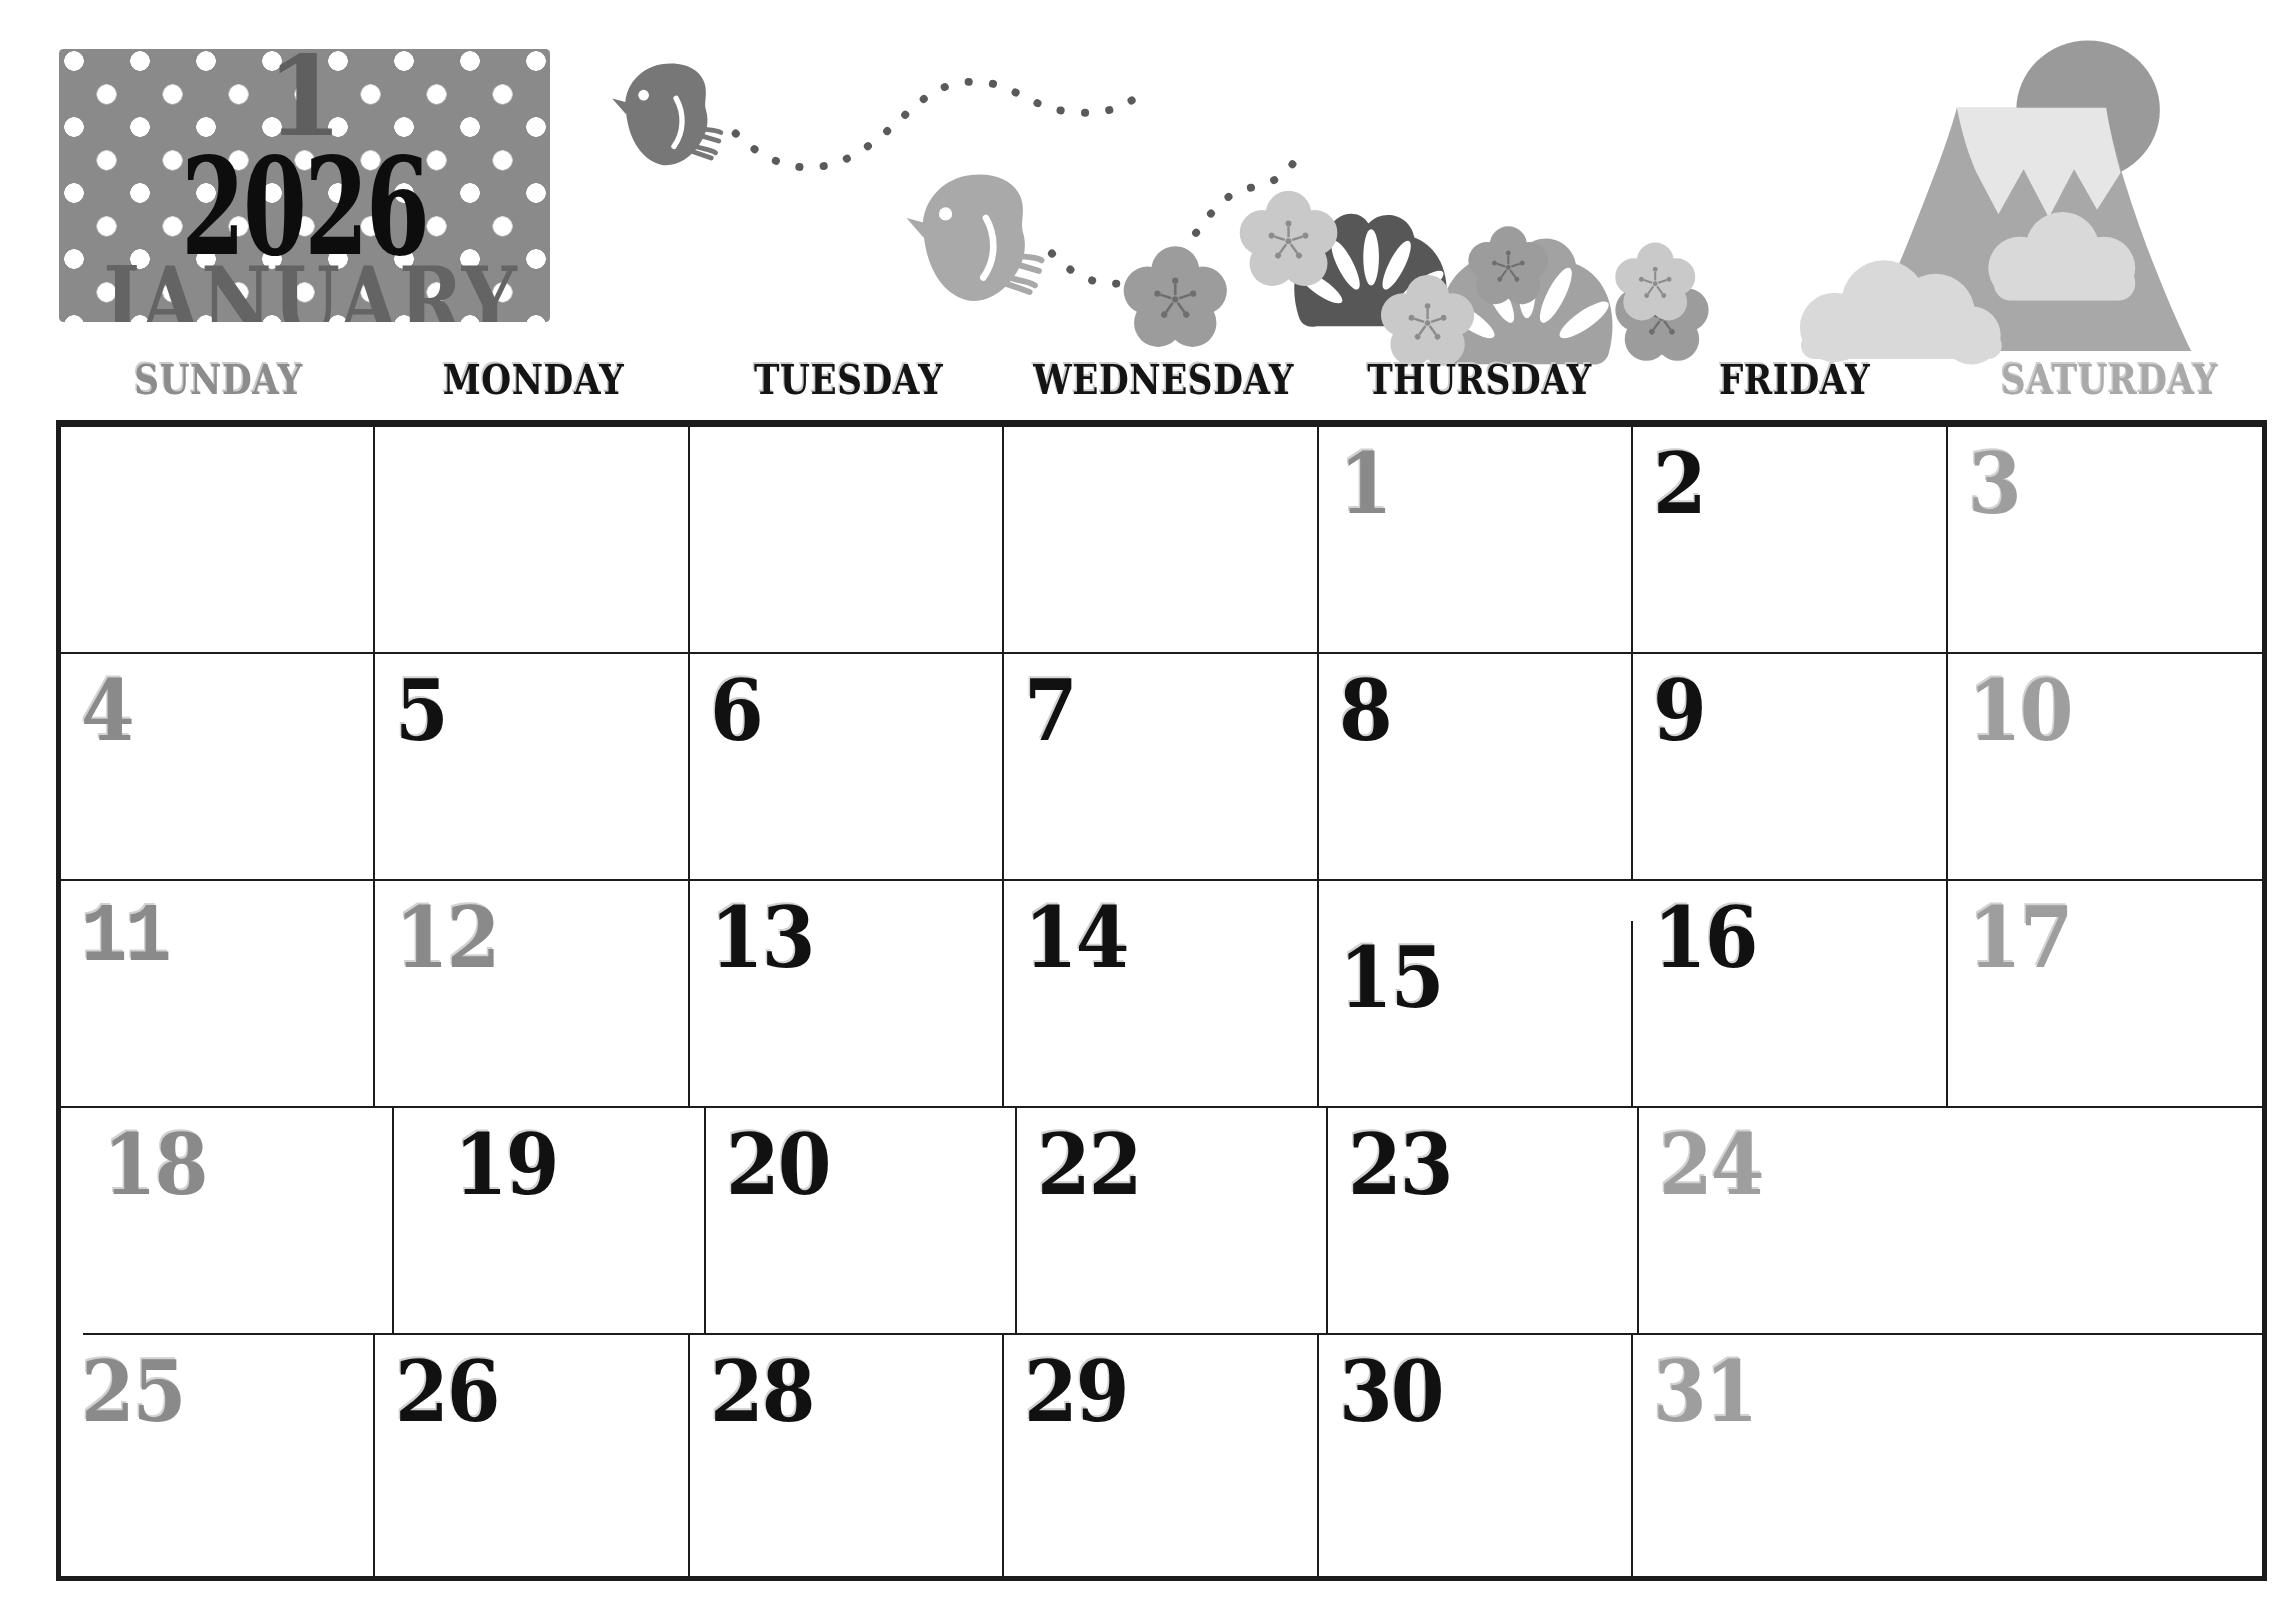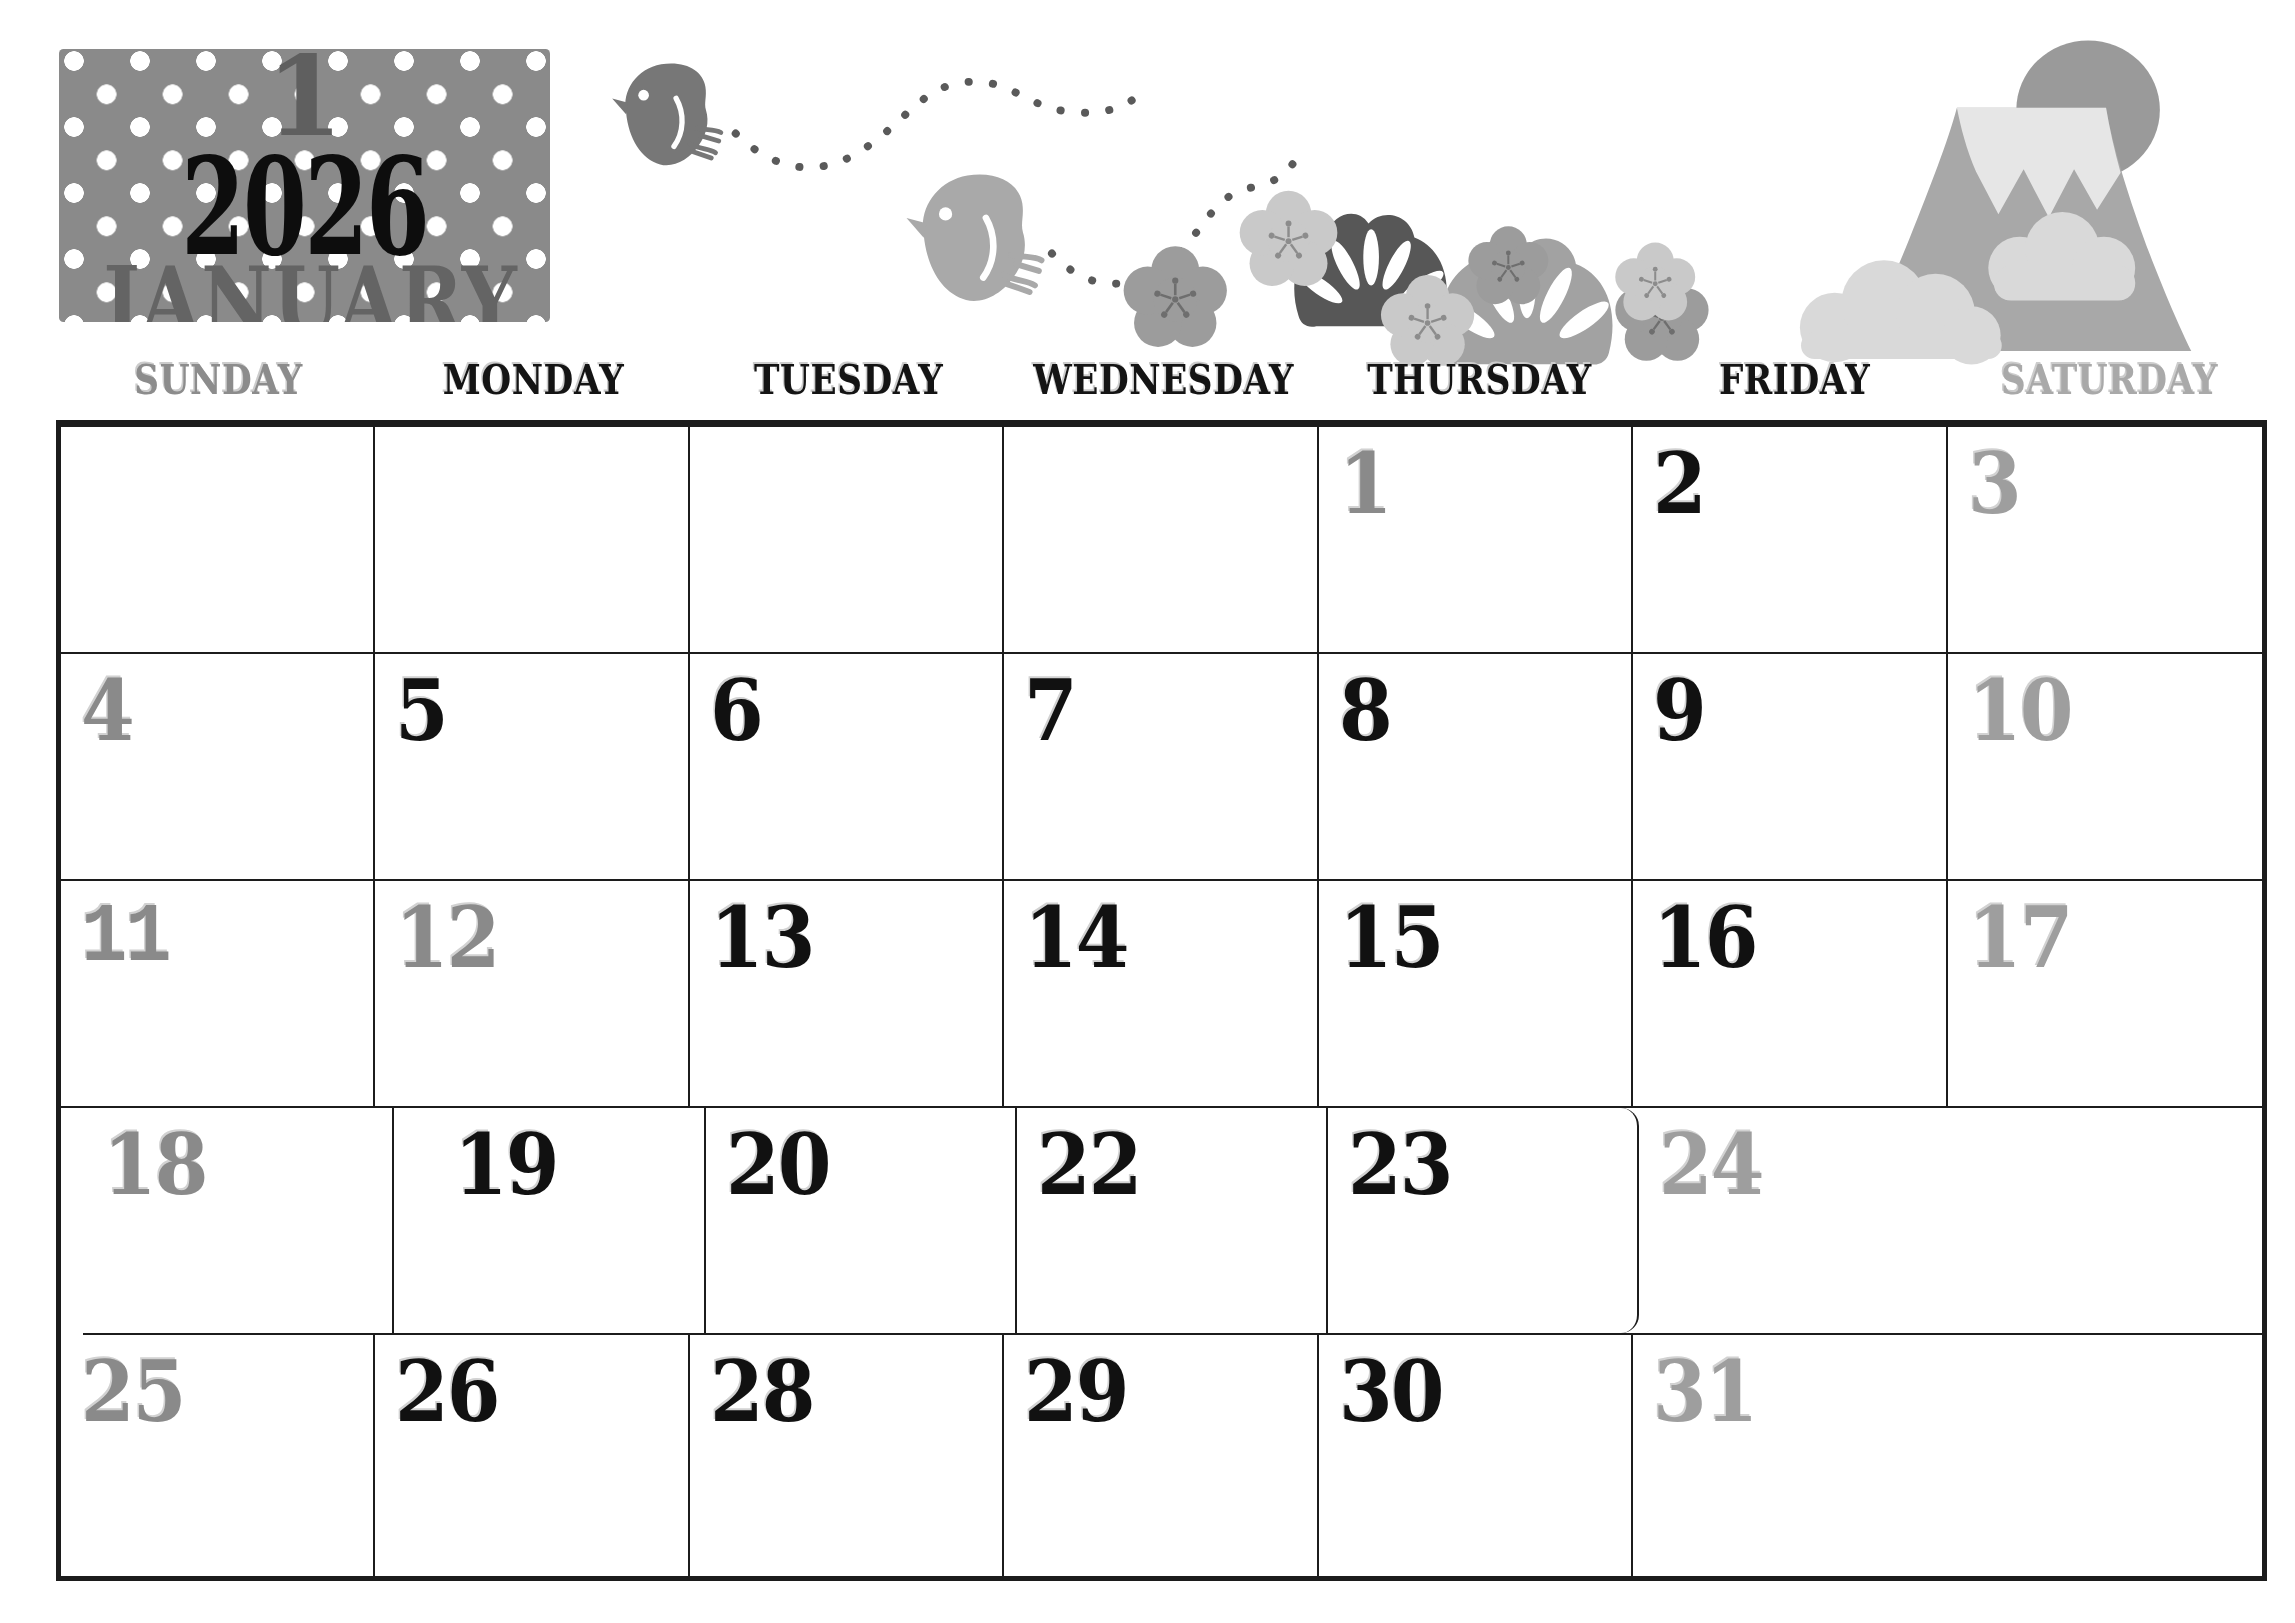--- a/index.html
+++ b/index.html
@@ -186,30 +186,30 @@
         <div class="cell" style="border-right: 2.8px solid rgb(28, 28, 28);"><span class="daynum" style="color: rgb(17, 17, 17);">7</span></div>
         <div class="cell" style="border-right: 2.8px solid rgb(28, 28, 28);"><span class="daynum" style="color: rgb(17, 17, 17);">8</span></div>
         <div class="cell" style="border-right: 2.8px solid rgb(28, 28, 28);"><span class="daynum" style="color: rgb(17, 17, 17);">9</span></div>
         <div class="cell"><span class="daynum" style="color: rgb(158, 158, 158);">10</span></div>
       </div>
       <div class="week" style="border-bottom: 2.8px solid rgb(28, 28, 28);">
         <div class="cell" style="border-right: 2.8px solid rgb(28, 28, 28); font-family: Liberation Mono, monospace;"><span class="daynum" style="color: rgb(138, 138, 138);">11</span></div>
         <div class="cell" style="border-right: 2.8px solid rgb(28, 28, 28);"><span class="daynum" style="color: rgb(138, 138, 138);">12</span></div>
         <div class="cell" style="border-right: 2.8px solid rgb(28, 28, 28);"><span class="daynum" style="color: rgb(17, 17, 17);">13</span></div>
         <div class="cell" style="border-right: 2.8px solid rgb(28, 28, 28);"><span class="daynum" style="color: rgb(17, 17, 17);">14</span></div>
-        <div class="cell" style="border-right: 2.8px solid rgb(28, 28, 28);"><span class="daynum" style="color: rgb(17, 17, 17);">15</span></div>
+        <div class="cell" style="border-right: 2.8px solid rgb(28, 28, 28); margin-top: 40px;"><span class="daynum" style="color: rgb(17, 17, 17);">15</span></div>
         <div class="cell" style="border-right: 2.8px solid rgb(28, 28, 28);"><span class="daynum" style="color: rgb(17, 17, 17);">16</span></div>
         <div class="cell"><span class="daynum" style="color: rgb(158, 158, 158);">17</span></div>
       </div>
       <div class="week" style="border-bottom: 2.8px solid rgb(28, 28, 28); margin-left: 22px;">
         <div class="cell" style="border-right: 2.8px solid rgb(28, 28, 28);"><span class="daynum" style="color: rgb(138, 138, 138);">18</span></div>
         <div class="cell" style="border-right: 2.8px solid rgb(28, 28, 28); padding-left: 40px;"><span class="daynum" style="color: rgb(17, 17, 17);">19</span></div>
         <div class="cell" style="border-right: 2.8px solid rgb(28, 28, 28);"><span class="daynum" style="color: rgb(17, 17, 17);">20</span></div>
         <div class="cell" style="border-right: 2.8px solid rgb(28, 28, 28);"><span class="daynum" style="color: rgb(17, 17, 17);">22</span></div>
-        <div class="cell" style="border-right: 2.8px solid rgb(28, 28, 28); border-radius: 18px;"><span class="daynum" style="color: rgb(17, 17, 17);">23</span></div>
+        <div class="cell" style="border-right: 2.8px solid rgb(28, 28, 28);"><span class="daynum" style="color: rgb(17, 17, 17);">23</span></div>
         <div class="cell"><span class="daynum" style="color: rgb(158, 158, 158);">24</span></div>
       </div>
       <div class="week last">
         <div class="cell" style="border-right: 2.8px solid rgb(28, 28, 28);"><span class="daynum" style="color: rgb(138, 138, 138);">25</span></div>
         <div class="cell" style="border-right: 2.8px solid rgb(28, 28, 28);"><span class="daynum" style="color: rgb(17, 17, 17);">26</span></div>
         <div class="cell" style="border-right: 2.8px solid rgb(28, 28, 28);"><span class="daynum" style="color: rgb(17, 17, 17);">28</span></div>
         <div class="cell" style="border-right: 2.8px solid rgb(28, 28, 28);"><span class="daynum" style="color: rgb(17, 17, 17);">29</span></div>
         <div class="cell" style="border-right: 2.8px solid rgb(28, 28, 28);"><span class="daynum" style="color: rgb(17, 17, 17);">30</span></div>
         <div class="cell"><span class="daynum" style="color: rgb(158, 158, 158);">31</span></div>
       </div>

